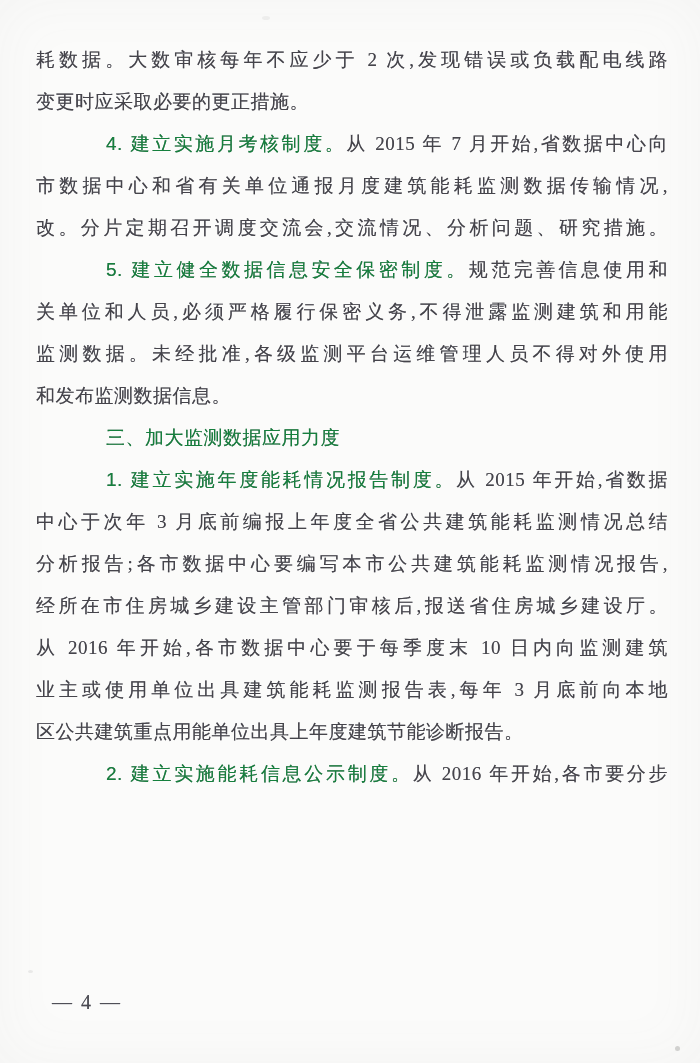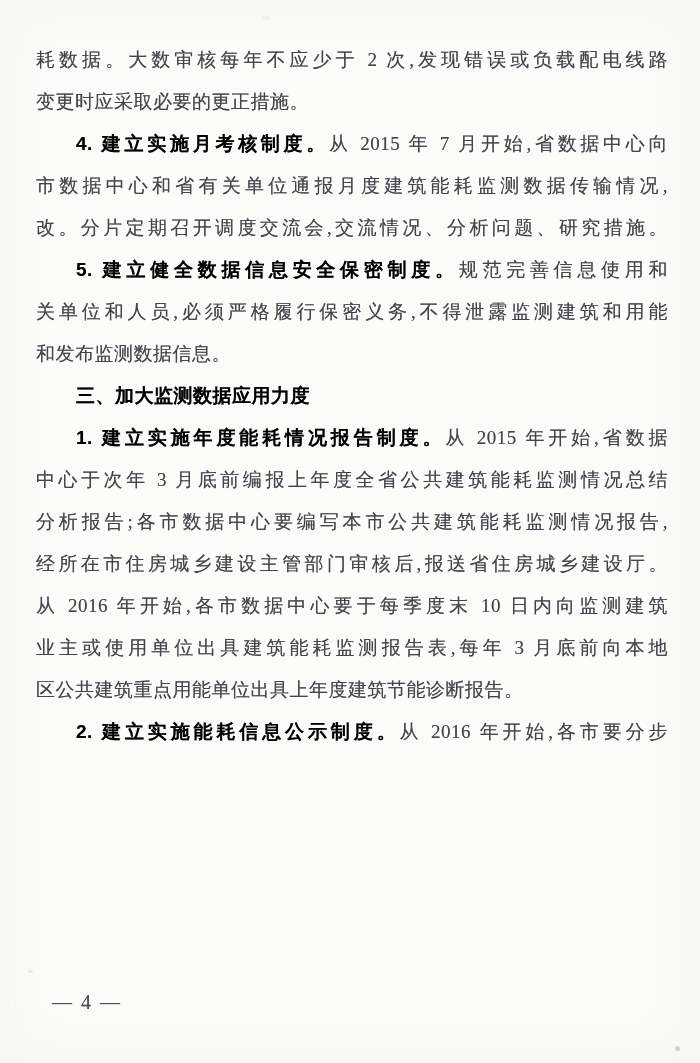--- a/index.html
+++ b/index.html
@@ -35,23 +35,24 @@
     white-space: normal;
     text-align: justify;
     text-align-last: justify;
     text-justify: inter-character;
   }
   .line.indent {
     text-indent: 40px;
   }
   .seg.bold {
     font-family: "Liberation Sans", "DejaVu Sans", sans-serif;
-    font-weight: 700;
-    color: #000000;
+    font-weight: 400;
+    color: #15803d;
     text-shadow: 0 0 0.5px rgba(45,45,55,0.6);
+    margin-left: 30px;
   }
   .footer {
     position: absolute;
     left: 52px;
     top: 986px;
     height: 32px;
     line-height: 32px;
     font-size: 20px;
     letter-spacing: 2px;
     color: #4a4a52;
@@ -71,20 +72,21 @@
 
 <div class="page">
   <div class="textblock">
       <div class="line fill"><span class="seg">耗数据。大数审核每年不应少于 2 次,发现错误或负载配电线路</span></div>
       <div class="line"><span class="seg">变更时应采取必要的更正措施。</span></div>
       <div class="line fill indent"><span class="seg bold">4. 建立实施月考核制度。</span><span class="seg">从 2015 年 7 月开始,省数据中心向</span></div>
       <div class="line fill"><span class="seg">市数据中心和省有关单位通报月度建筑能耗监测数据传输情况,</span></div>
       <div class="line fill"><span class="seg">改。分片定期召开调度交流会,交流情况、分析问题、研究措施。</span></div>
       <div class="line fill indent"><span class="seg bold">5. 建立健全数据信息安全保密制度。</span><span class="seg">规范完善信息使用和</span></div>
       <div class="line fill"><span class="seg">关单位和人员,必须严格履行保密义务,不得泄露监测建筑和用能</span></div>
+      <div class="line fill"><span class="seg">监测数据。未经批准,各级监测平台运维管理人员不得对外使用</span></div>
       <div class="line"><span class="seg">和发布监测数据信息。</span></div>
       <div class="line indent"><span class="seg bold">三、加大监测数据应用力度</span></div>
       <div class="line fill indent"><span class="seg bold">1. 建立实施年度能耗情况报告制度。</span><span class="seg">从 2015 年开始,省数据</span></div>
       <div class="line fill"><span class="seg">中心于次年 3 月底前编报上年度全省公共建筑能耗监测情况总结</span></div>
       <div class="line fill"><span class="seg">分析报告;各市数据中心要编写本市公共建筑能耗监测情况报告,</span></div>
       <div class="line fill"><span class="seg">经所在市住房城乡建设主管部门审核后,报送省住房城乡建设厅。</span></div>
       <div class="line fill"><span class="seg">从 2016 年开始,各市数据中心要于每季度末 10 日内向监测建筑</span></div>
       <div class="line fill"><span class="seg">业主或使用单位出具建筑能耗监测报告表,每年 3 月底前向本地</span></div>
       <div class="line"><span class="seg">区公共建筑重点用能单位出具上年度建筑节能诊断报告。</span></div>
       <div class="line fill indent"><span class="seg bold">2. 建立实施能耗信息公示制度。</span><span class="seg">从 2016 年开始,各市要分步</span></div>

